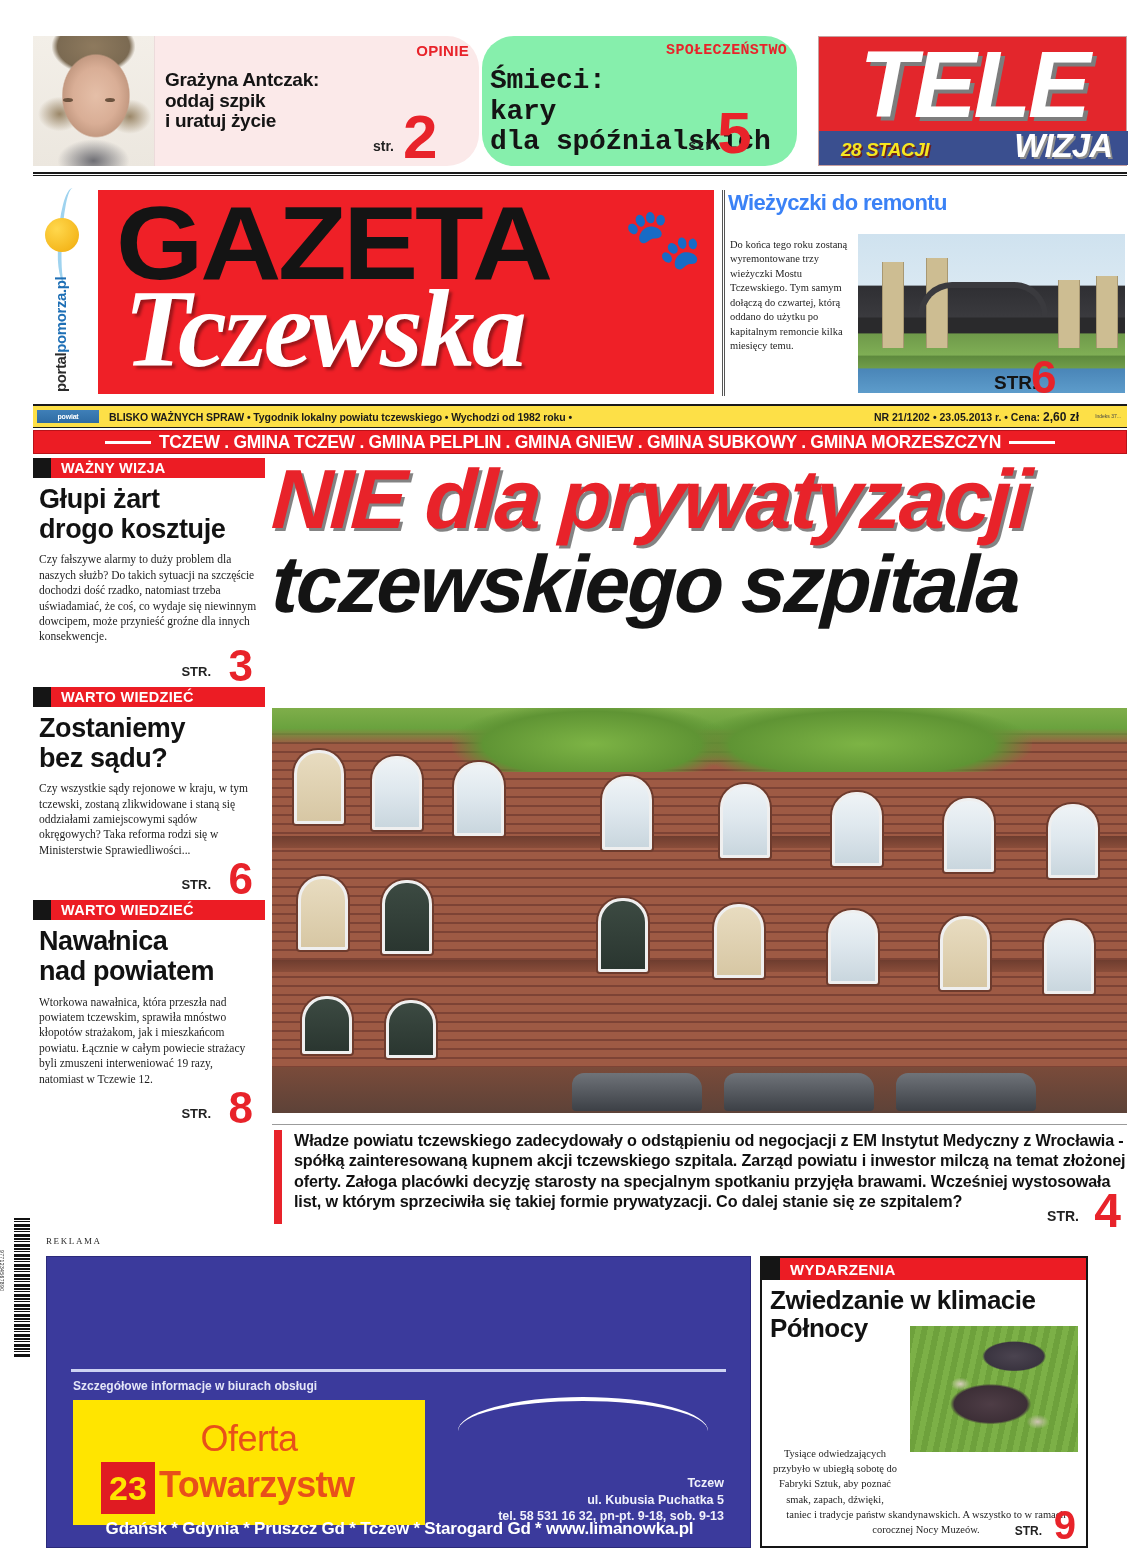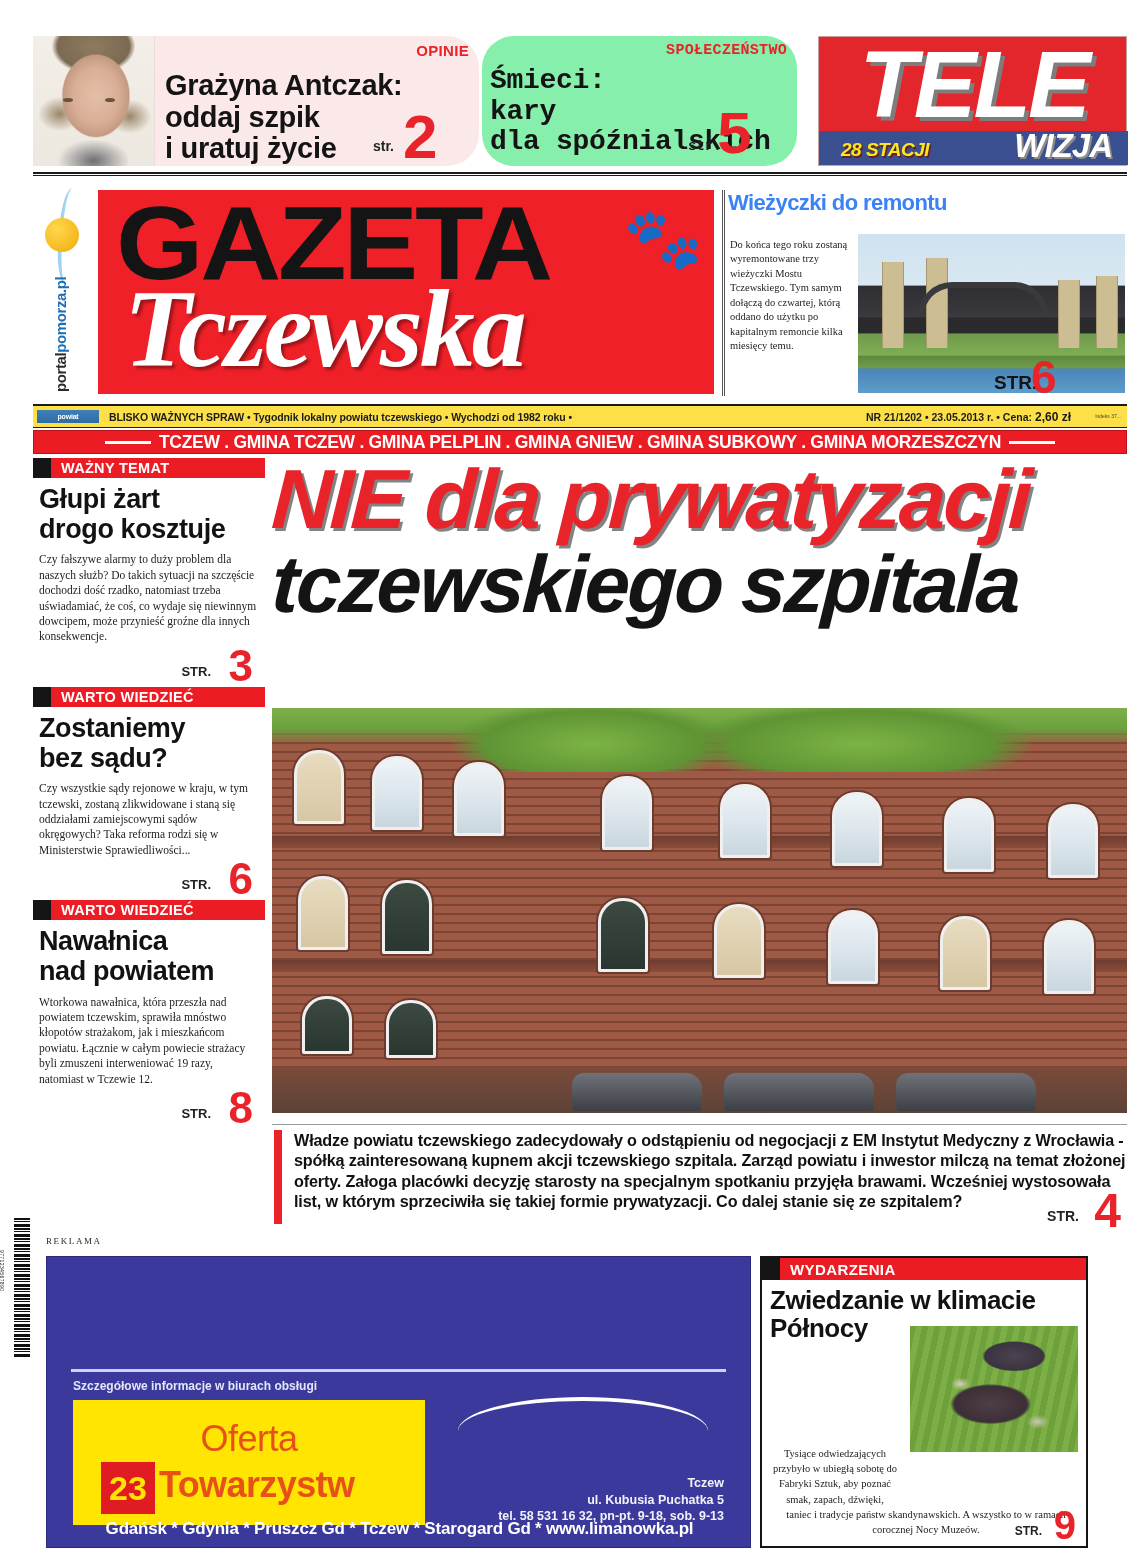--- a/index.html
+++ b/index.html
@@ -58,21 +58,21 @@
   .teaser-body {
     flex: 1; position: relative; padding: 6px 8px 4px 10px;
   }
   .teaser-kicker {
     position: absolute; right: 10px; top: 6px;
     font-size: 15px; font-weight: bold; color: #e8232a;
     letter-spacing: .3px;
   }
   .teaser-title {
     position: absolute; left: 10px; top: 34px;
-    font-size: 29px; font-weight: bold; line-height: 1.09;
+    font-size: 19px; font-weight: bold; line-height: 1.09;
     color: #141414; letter-spacing: -.3px;
   }
   .teaser-b .teaser-title { font-size: 28px; top: 30px; left: 8px; }
   .teaser-str {
     position: absolute; font-size: 14px; font-weight: bold; color: #222;
   }
   .teaser-a .teaser-str { left: 218px; bottom: 12px; }
   .teaser-b .teaser-str { left: 206px; bottom: 12px; }
   .teaser-page {
     position: absolute; font-weight: bold; color: #e8232a;
@@ -232,21 +232,21 @@
     background: linear-gradient(#3f7fb8, #2e6ca3);
     color: #fff; font-size: 7px; font-weight: bold;
     display: flex; align-items: center; justify-content: center;
     letter-spacing: -.2px;
   }
   .infobar-tag {
     margin-left: 10px; font-size: 10.5px; font-weight: bold;
     color: #1a1a1a; letter-spacing: -.1px;
   }
   .infobar-issue {
-    position: absolute; right: 56px; font-size: 10.5px; font-weight: bold;
+    position: absolute; right: 48px; font-size: 10.5px; font-weight: bold;
     color: #1a1a1a;
   }
   .infobar-issue .price { font-size: 12px; }
   .infobar-tiny {
     position: absolute; right: 6px; font-size: 5px; color: #444;
     width: 44px; text-align: right; line-height: 1.1;
   }
 
   
   .citybar {
@@ -601,21 +601,21 @@
   <div class="citybar-text">TCZEW . GMINA TCZEW . GMINA PELPLIN . GMINA GNIEW . GMINA SUBKOWY . GMINA MORZESZCZYN</div>
   <div class="citybar-dash"></div>
 </div>
 
 <div class="sidebar">
 
   <div class="sb-item">
     <div class="sb-label">
       <div class="sb-label-sq"></div>
       <div class="sb-label-bar">
-        <span>WAŻNY TEMAT</span>
+        <span>WAŻNY WIZJA</span>
       </div>
     </div>
     <div class="sb-title">
       <div>Głupi żart</div>
       <div>drogo kosztuje</div>
     </div>
     <div class="sb-body">Czy fałszywe alarmy to duży problem dla naszych służb? Do takich sytuacji na szczęście dochodzi dość rzadko, natomiast trzeba uświadamiać, że coś, co wydaje się niewinnym dowcipem, może przynieść groźne dla innych konsekwencje.</div>
     <div class="sb-foot">
       <div class="sb-str">STR.</div>
       <div class="sb-page">3</div>

